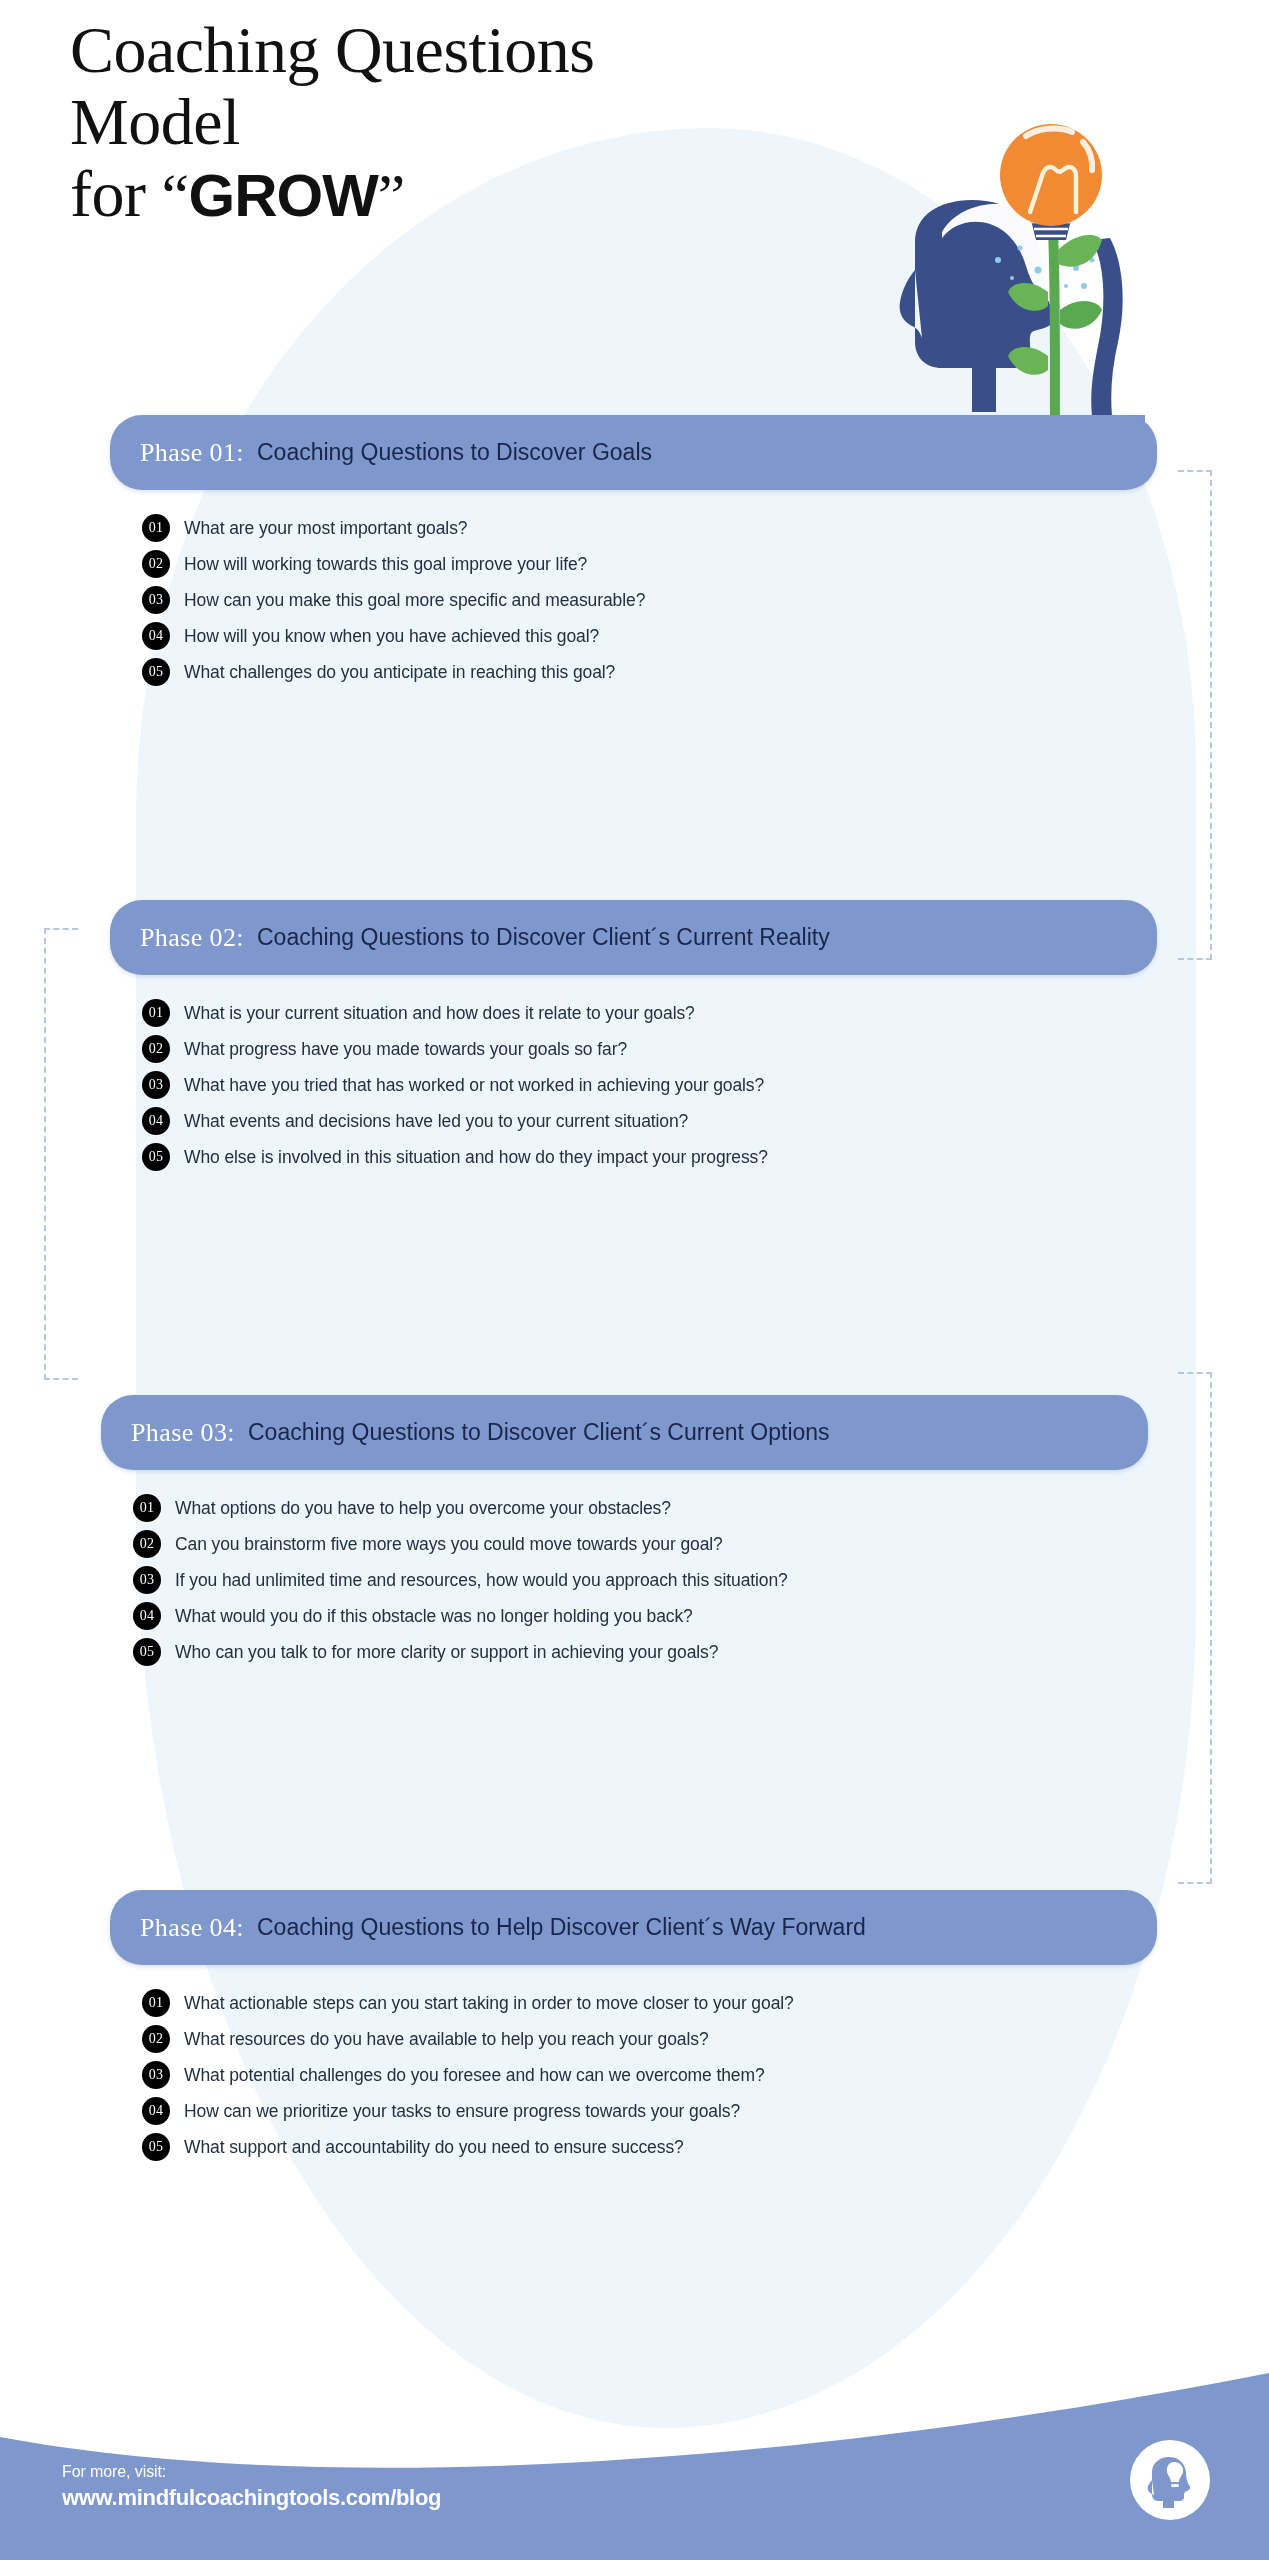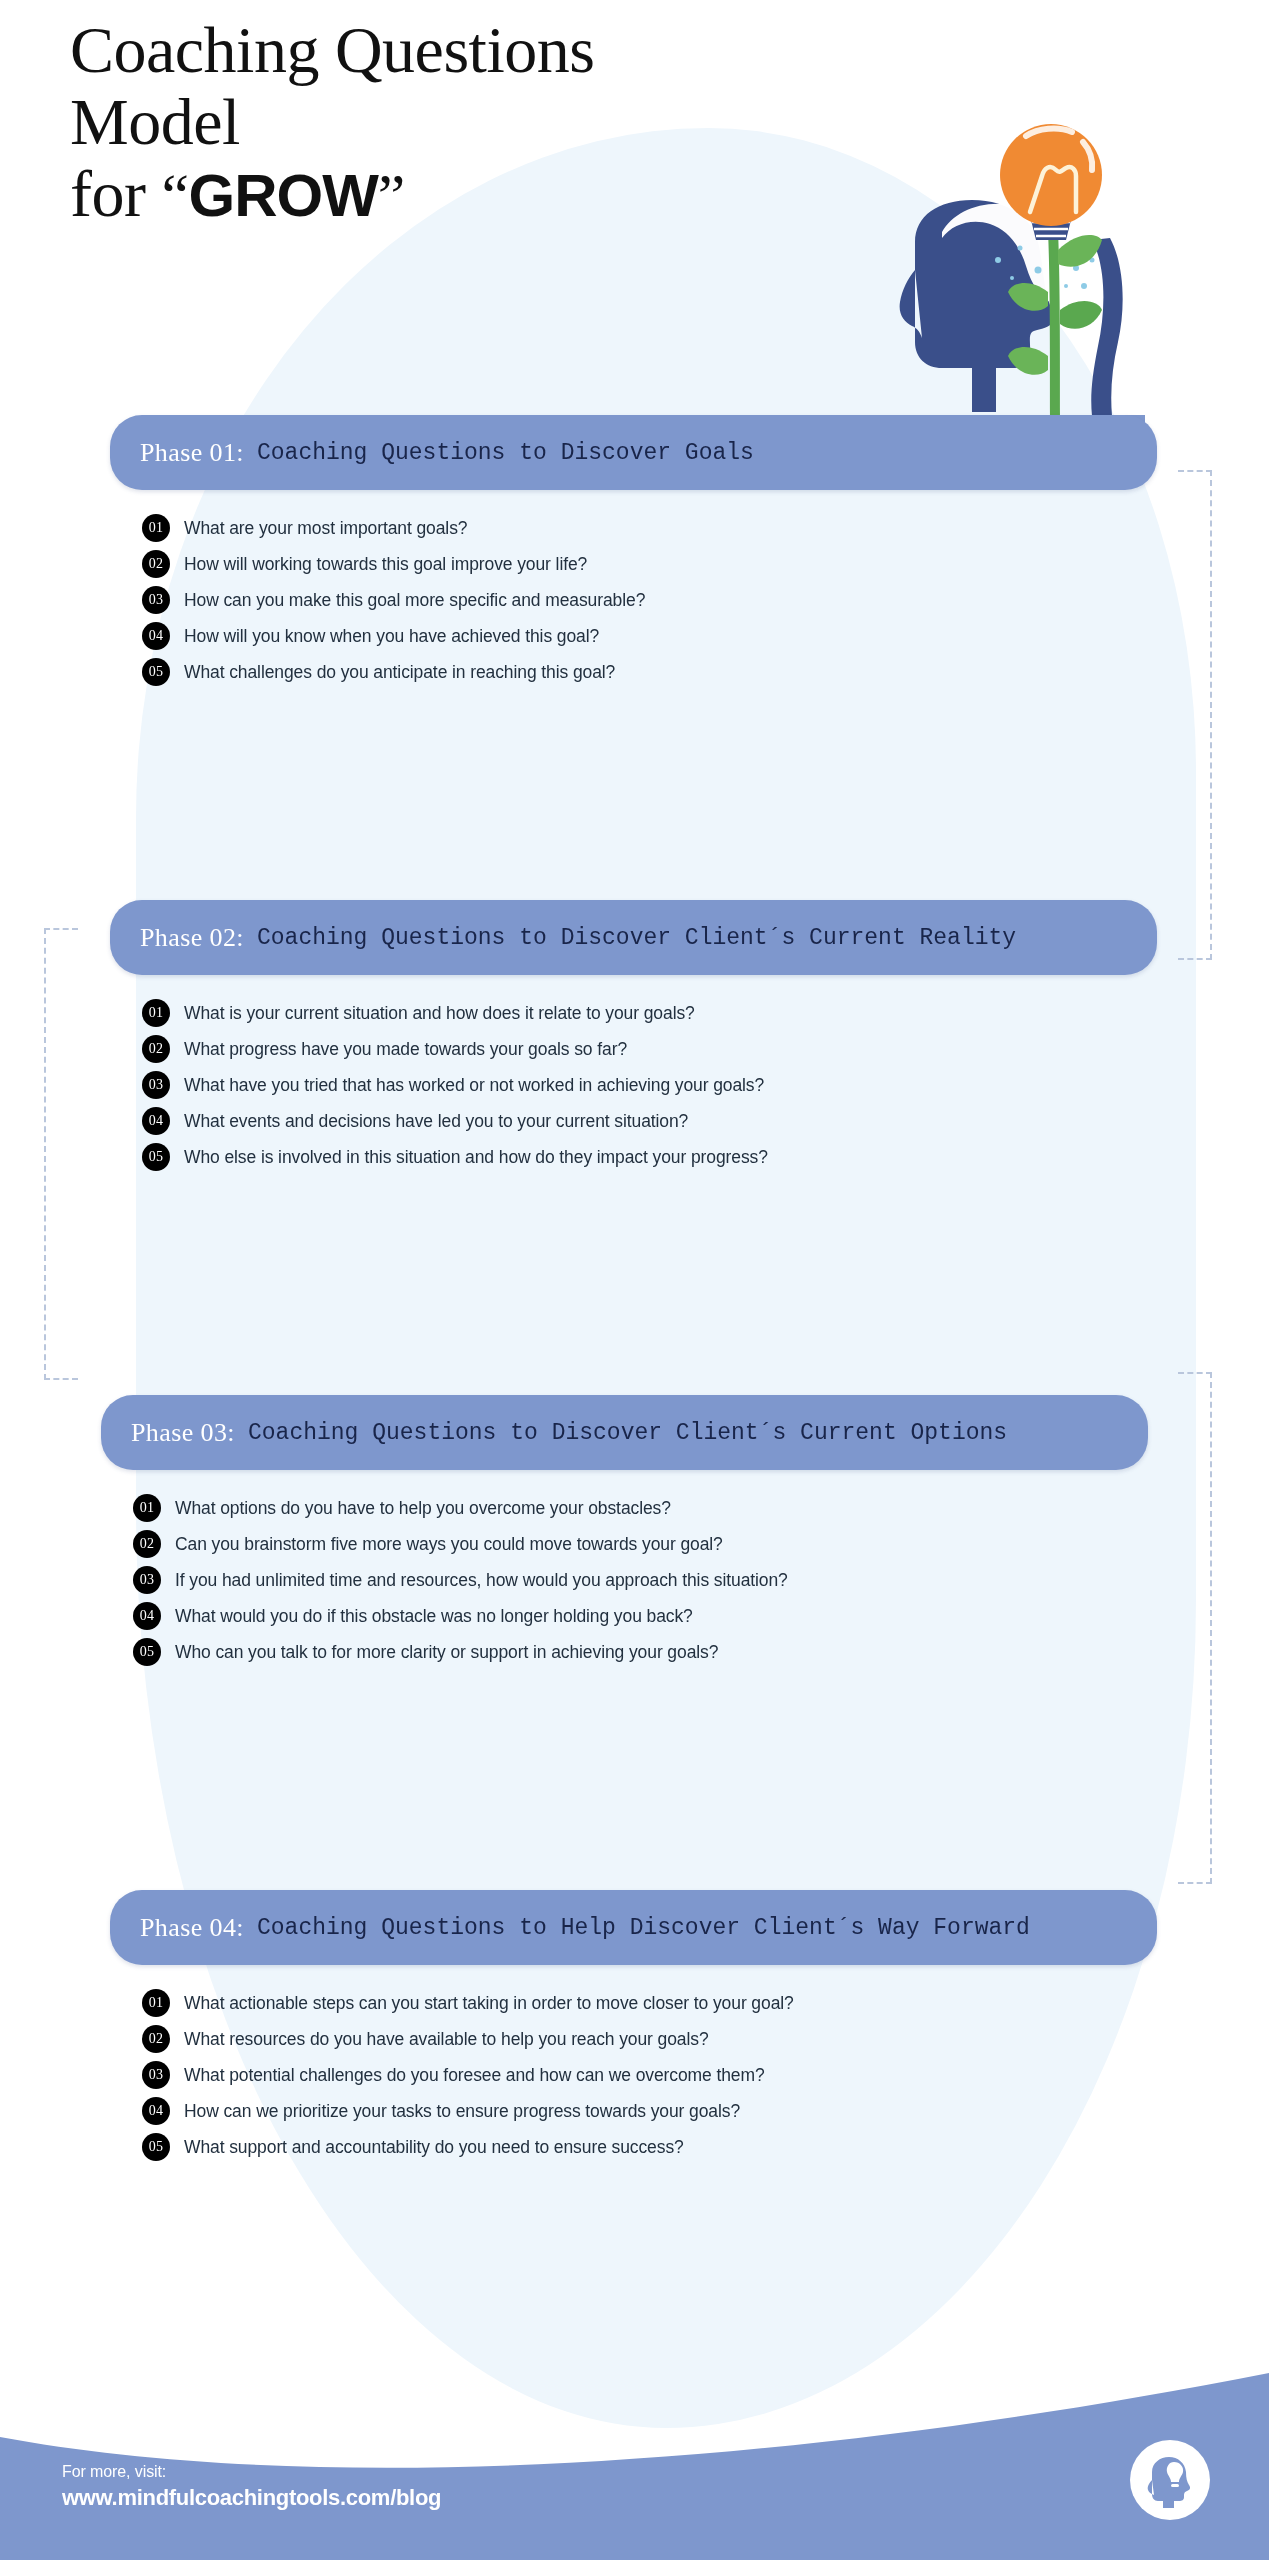--- a/index.html
+++ b/index.html
@@ -101,21 +101,21 @@
     box-shadow: 0 2px 4px rgba(70,90,140,0.18);
   }
   .phase-label {
     font-family: "Liberation Serif", "DejaVu Serif", serif;
     font-size: 26px;
     color: #ffffff;
     letter-spacing: 0.4px;
     white-space: nowrap;
   }
   .phase-title {
-    font-family: Liberation Mono, monospace;
+    font-family: Liberation Sans, sans-serif;
     font-size: 23px;
     color: #19254a;
     margin-left: 13px;
     white-space: nowrap;
   }
 
   
   .qlist { margin-top: 20px; padding-left: 32px; }
   .qrow {
     display: flex;

